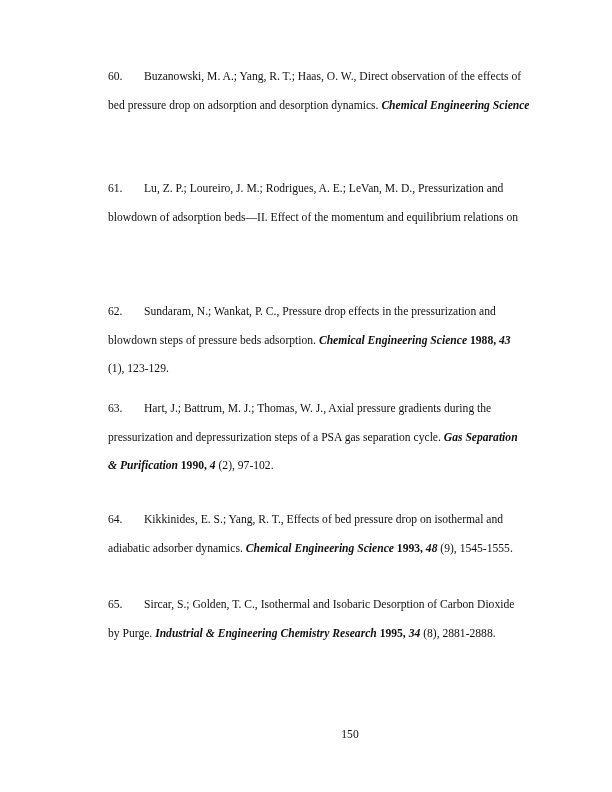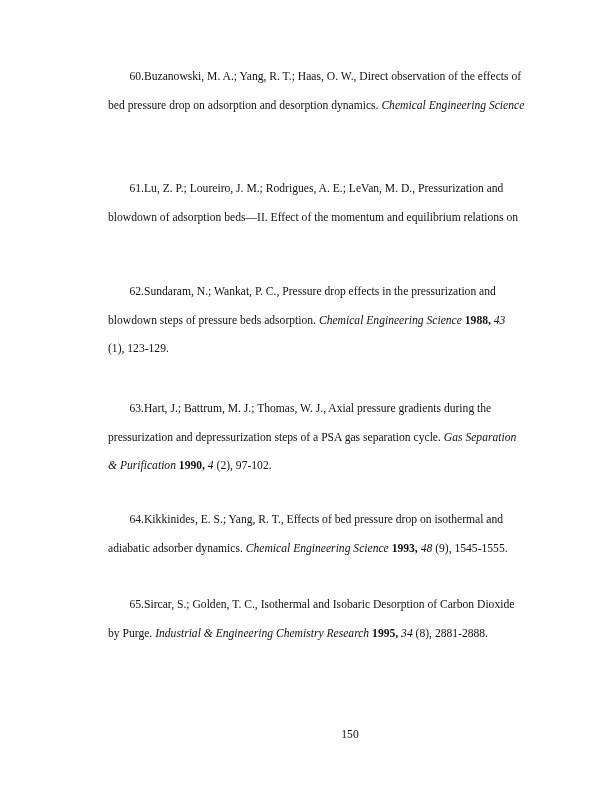--- a/index.html
+++ b/index.html
@@ -1,39 +1,39 @@
 <!DOCTYPE html>
 <html><head>
   <meta charset="utf-8">
   <style>
     html, body { margin: 0; padding: 0; background: #ffffff; }
     body { width: 612px; height: 792px; position: relative; overflow: hidden;
            font-family: "Liberation Serif", "DejaVu Serif", serif; color: #111; }
     .page { position: absolute; left: 0; top: 0; width: 612px; height: 792px; background: #fff; }
     .ref { position: absolute; left: 108px; width: 432px; font-size: 11.6px; line-height: 28.7px; }
     .line { white-space: nowrap; height: 28.7px; }
-    .num { display: inline-block; width: 36px; text-align: right; }
-    i { font-style: italic; }
+    .num { display: inline-block; width: 36px; }
+    i { font-style: italic; font-weight: bold; }
     b { font-weight: bold; }
     .pagenum { position: absolute; top: 728px; left: 0; width: 612px; text-align: center; font-size: 11.6px; padding-left: 44px; }
   </style>
 </head>
 <body>
 
 <div class="page">
   <div id="refs">
       <div class="ref" style="top: 63px;">
         <div class="line"><span class="num">60.</span><span>Buzanowski, M. A.; Yang, R. T.; Haas, O. W., Direct observation of the effects of</span></div>
         <div class="line"><span>bed pressure drop on adsorption and desorption dynamics. </span><i>Chemical Engineering Science</i></div>
       </div>
       <div class="ref" style="top: 175px;">
         <div class="line"><span class="num">61.</span><span>Lu, Z. P.; Loureiro, J. M.; Rodrigues, A. E.; LeVan, M. D., Pressurization and</span></div>
         <div class="line"><span>blowdown of adsorption beds—II. Effect of the momentum and equilibrium relations on</span></div>
       </div>
-      <div class="ref" style="top: 278px;">
+      <div class="ref" style="top: 298px;">
         <div class="line"><span class="num">62.</span><span>Sundaram, N.; Wankat, P. C., Pressure drop effects in the pressurization and</span></div>
         <div class="line"><span>blowdown steps of pressure beds adsorption. </span><i>Chemical Engineering Science</i><span> </span><b>1988,</b><span> </span><i>43</i></div>
         <div class="line"><span>(1), 123-129.</span></div>
       </div>
       <div class="ref" style="top: 395px;">
         <div class="line"><span class="num">63.</span><span>Hart, J.; Battrum, M. J.; Thomas, W. J., Axial pressure gradients during the</span></div>
         <div class="line"><span>pressurization and depressurization steps of a PSA gas separation cycle. </span><i>Gas Separation</i></div>
         <div class="line"><i>&amp; Purification</i><span> </span><b>1990,</b><span> </span><i>4</i><span> (2), 97-102.</span></div>
       </div>
       <div class="ref" style="top: 506px;">

